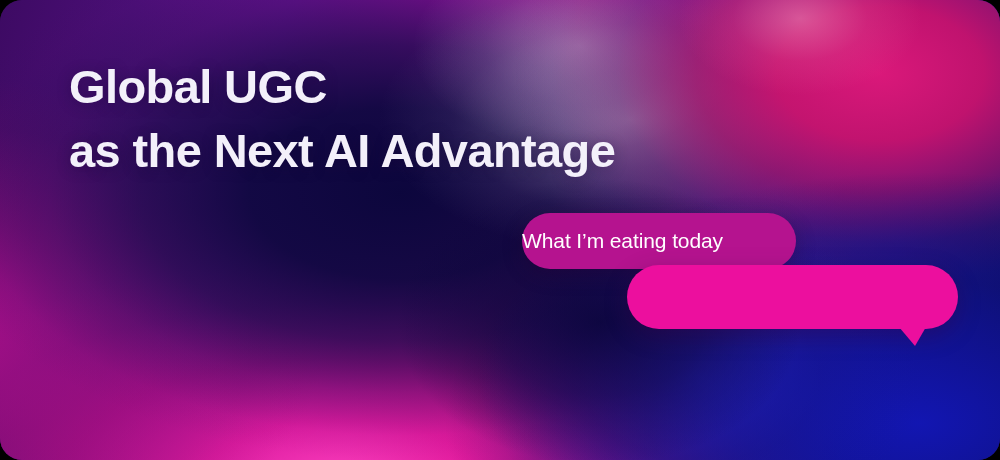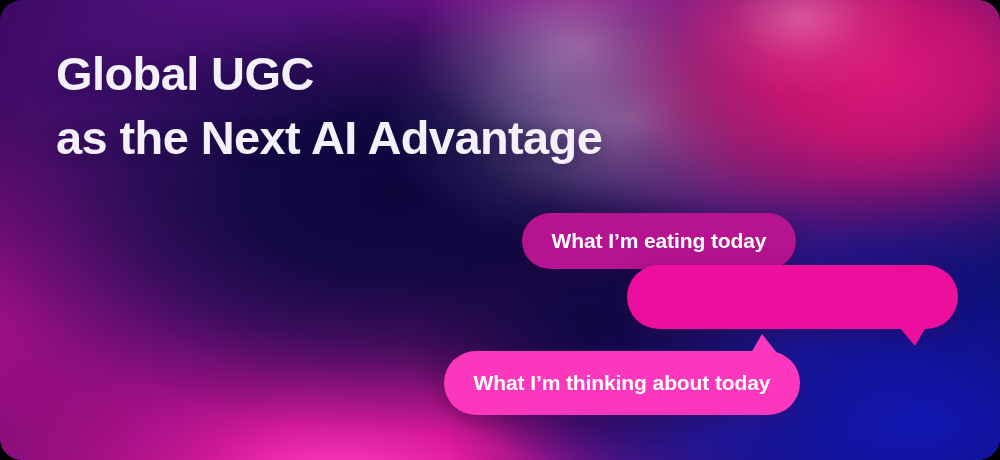--- a/index.html
+++ b/index.html
@@ -150,41 +150,40 @@
         rgba(0, 0, 0, 0) 58%,
         rgba(0, 0, 0, 0.22) 86%,
         rgba(0, 0, 0, 0.42) 100%);
   }
 
   
   #headline {
     position: absolute;
     left: 56px;
     top: 42px;
-    margin: 0;
+    margin: 13px;
     color: #f3f0fa;
     font-family: "Liberation Sans", sans-serif;
     font-size: 47px;
     font-weight: 700;
     line-height: 1.36;
     letter-spacing: -0.6px;
     text-shadow: 0 2px 14px rgba(20, 6, 50, 0.38);
     white-space: pre-line;
   }
 
   
   .bubble {
     position: absolute;
     display: flex;
     align-items: center;
-    justify-content: center;
     color: #ffffff;
     font-family: "Liberation Sans", sans-serif;
     font-size: 21px;
-    font-weight: 700;
+    font-weight: 400;
     letter-spacing: -0.1px;
     white-space: nowrap;
     box-sizing: border-box;
   }
 
   .bubble-tail {
     position: absolute;
     width: 0;
     height: 0;
   }
@@ -258,18 +257,14 @@
 as the Next AI Advantage</h1>
 
   <div class="bubble" id="bubble-eating">
     <span>What I’m eating today</span>
   </div>
 
   <div class="bubble" id="bubble-seeing">
     <span class="bubble-tail"></span>
   </div>
 
-  <div class="bubble" id="bubble-thinking">
-    <span>What I’m thinking about today</span>
-    <span class="bubble-tail"></span>
-  </div>
 
 </div>
 
 </body></html>

